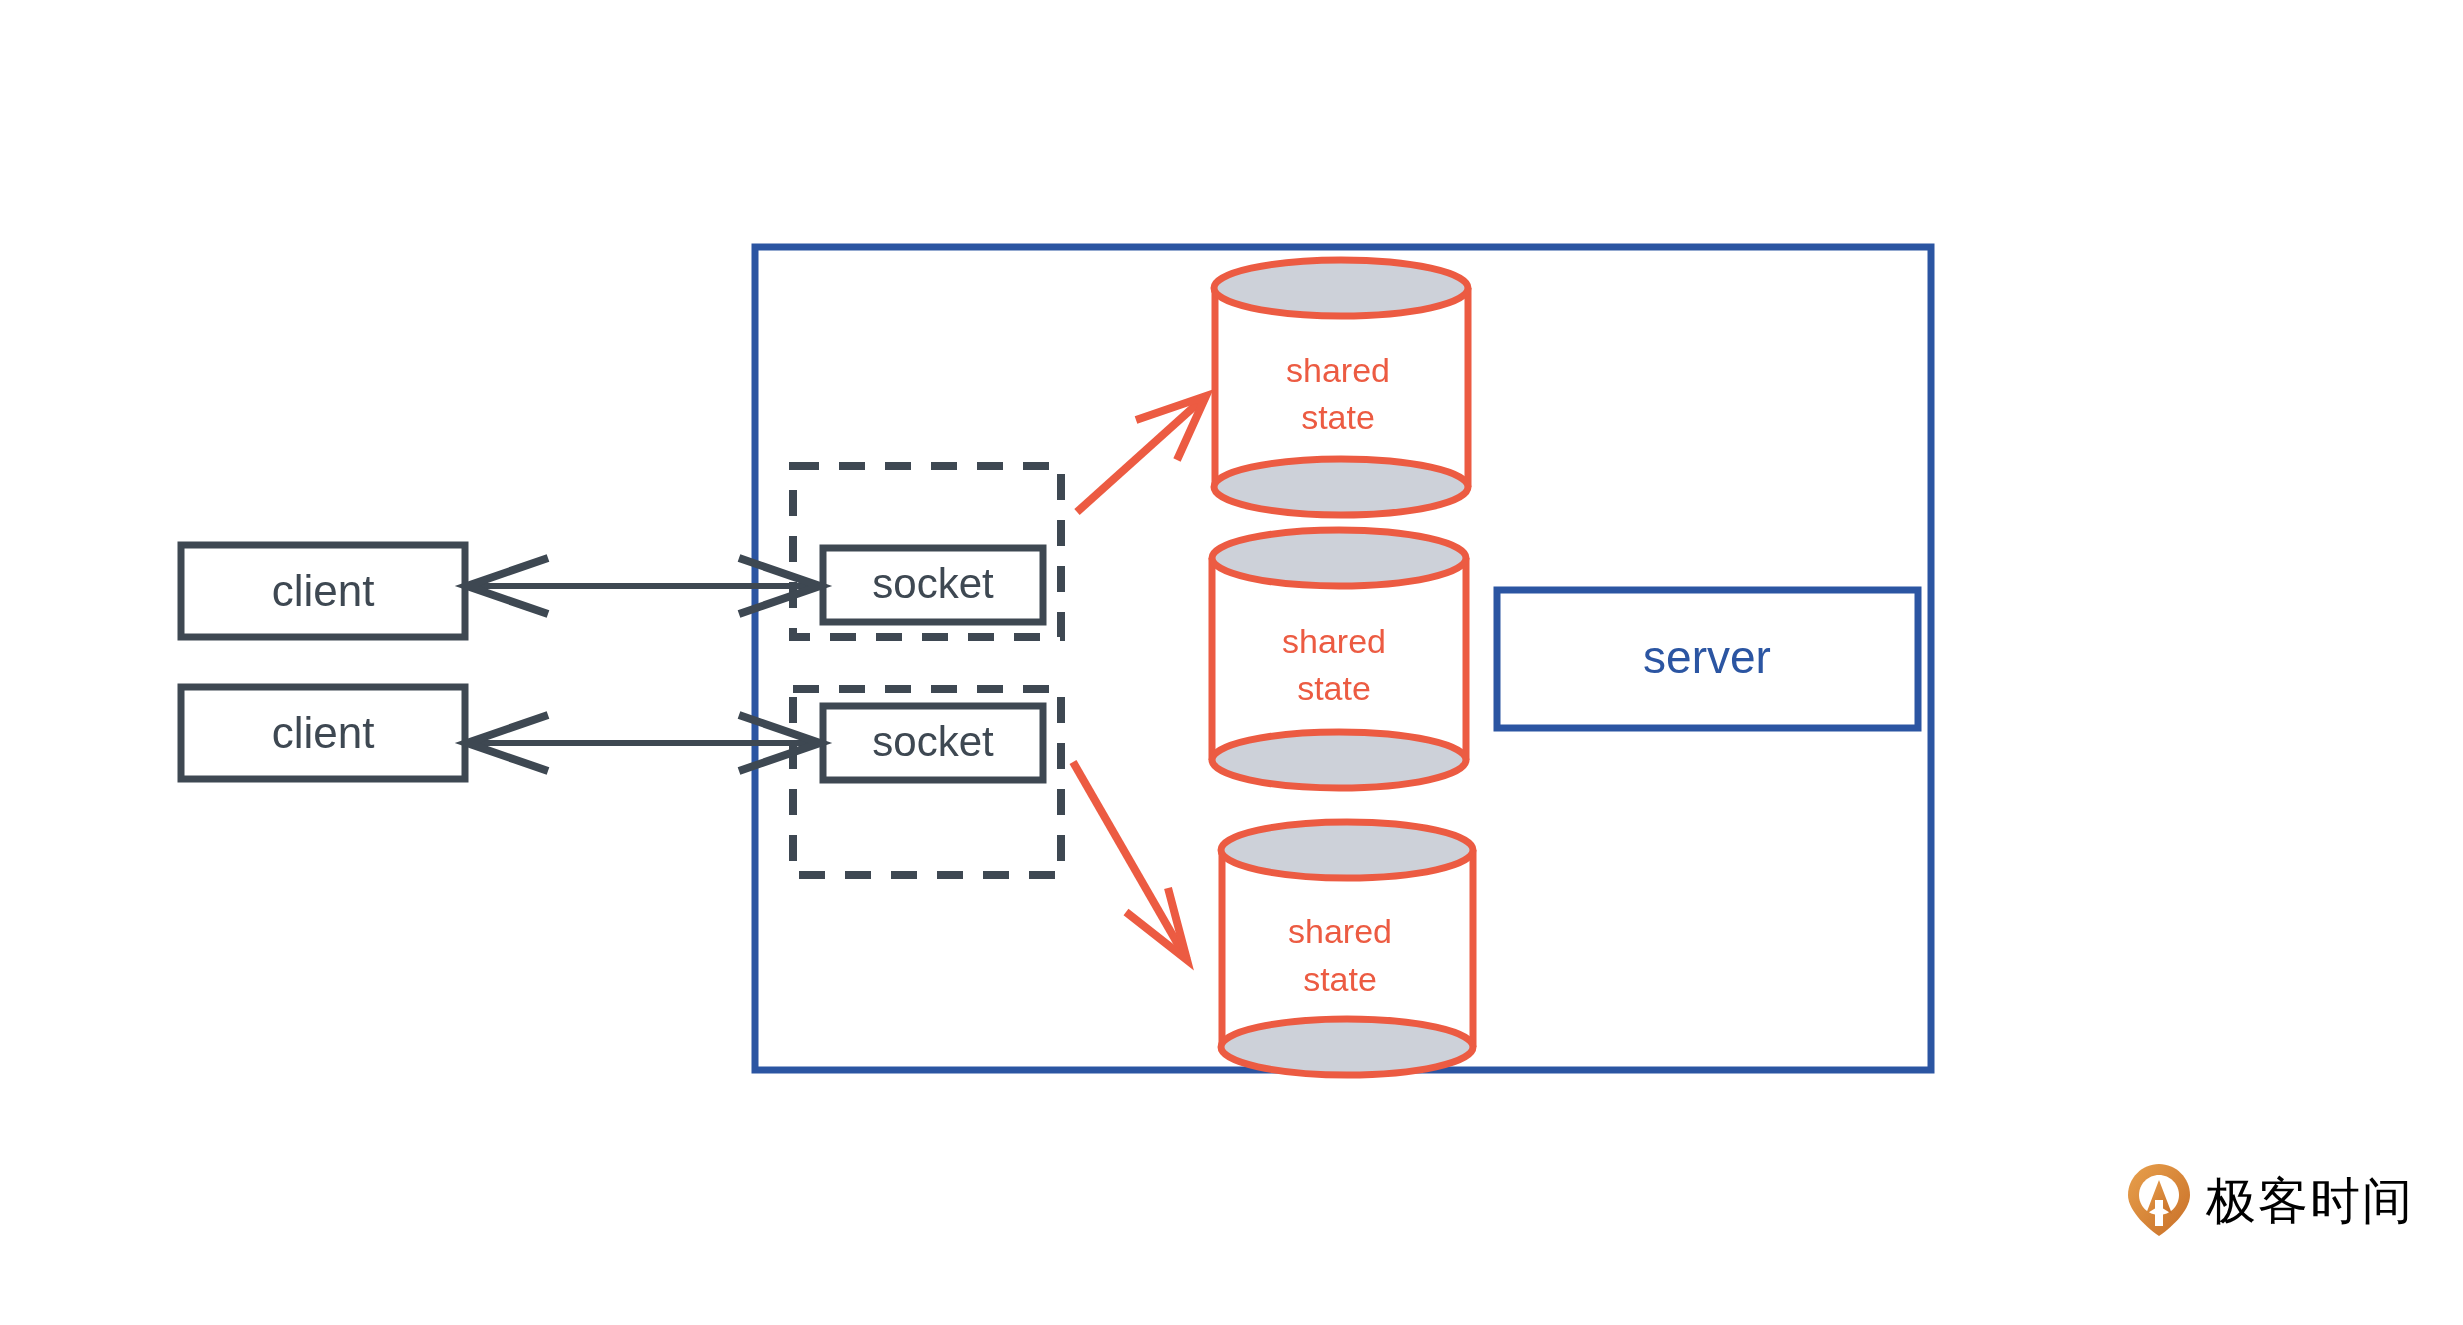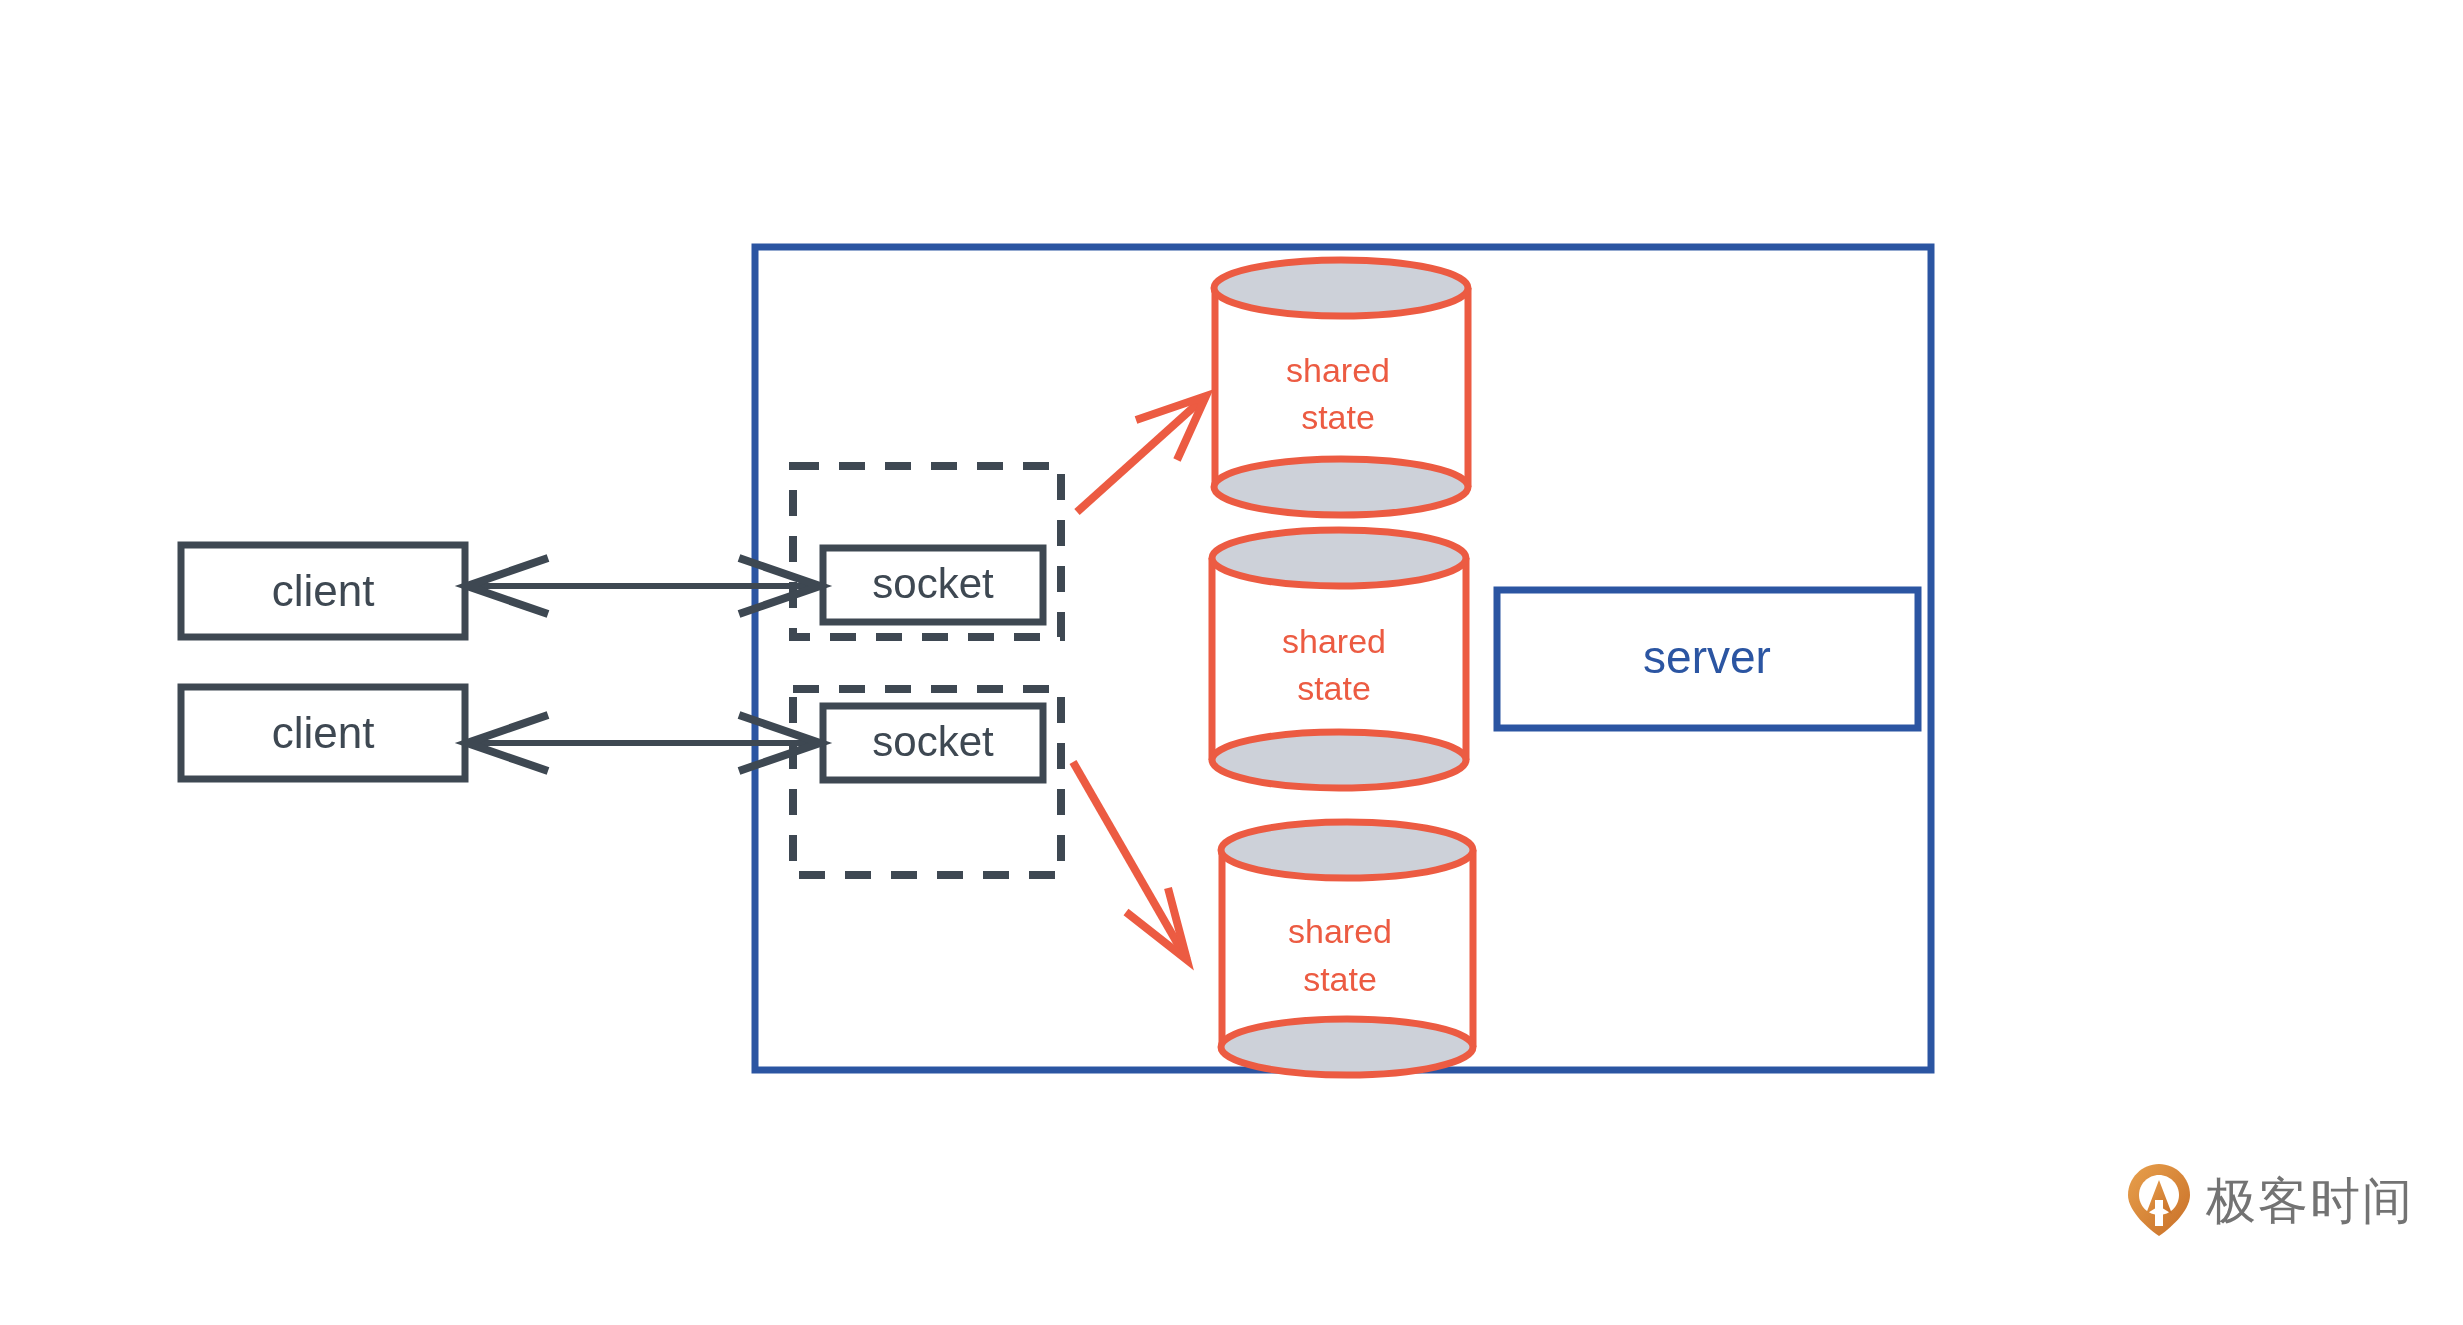--- a/index.html
+++ b/index.html
@@ -42,21 +42,21 @@
     fill: #2B55A2;
   }
   .label-shared {
     font-size: 34px;
     fill: #EC5B42;
   }
   .brand-text {
     position: absolute;
     font-family: "Liberation Sans", sans-serif;
     font-size: 50px;
-    color: #737373;
+    color: #000000;
     letter-spacing: 2px;
     white-space: nowrap;
   }
 </style>
 </head>
 <body>
 
 <div id="canvas">
 
   <svg id="diagram-svg" viewBox="0 0 2463 1325" xmlns="http://www.w3.org/2000/svg">

